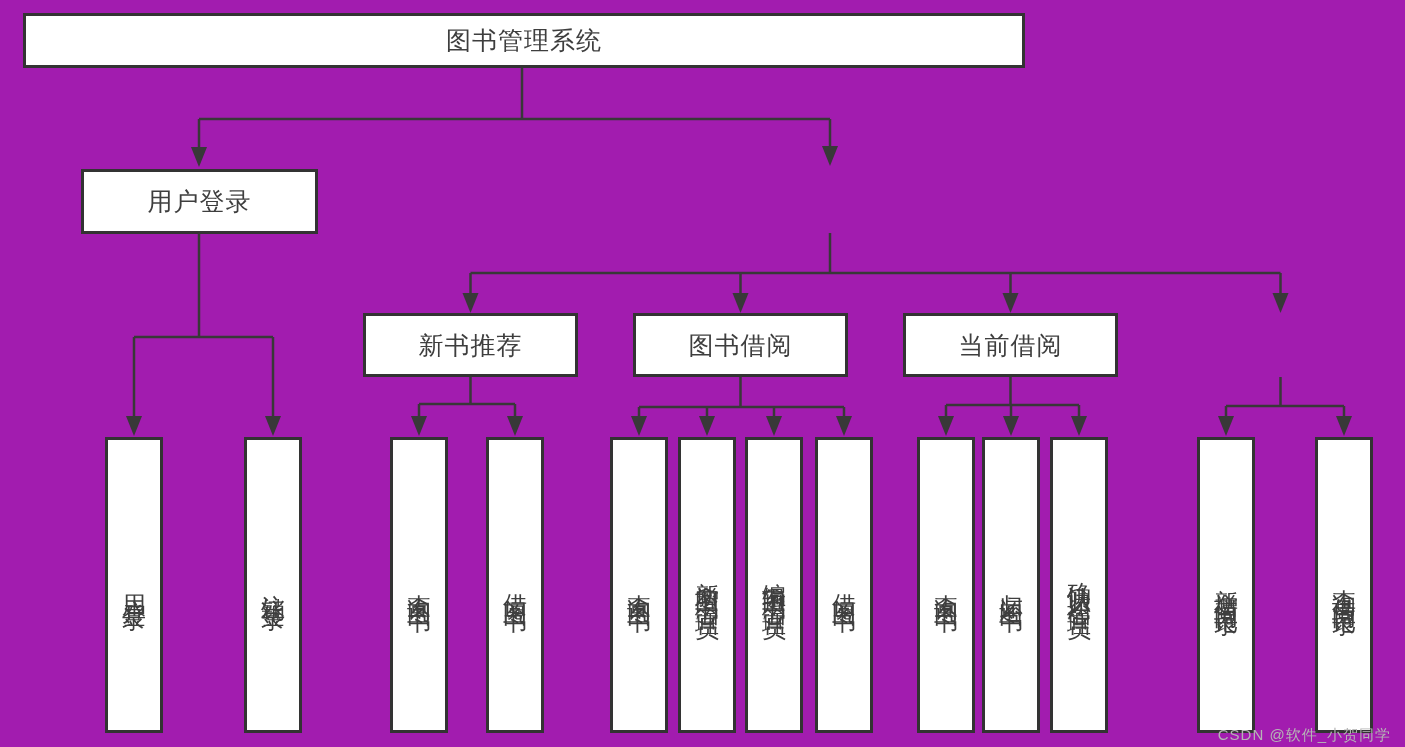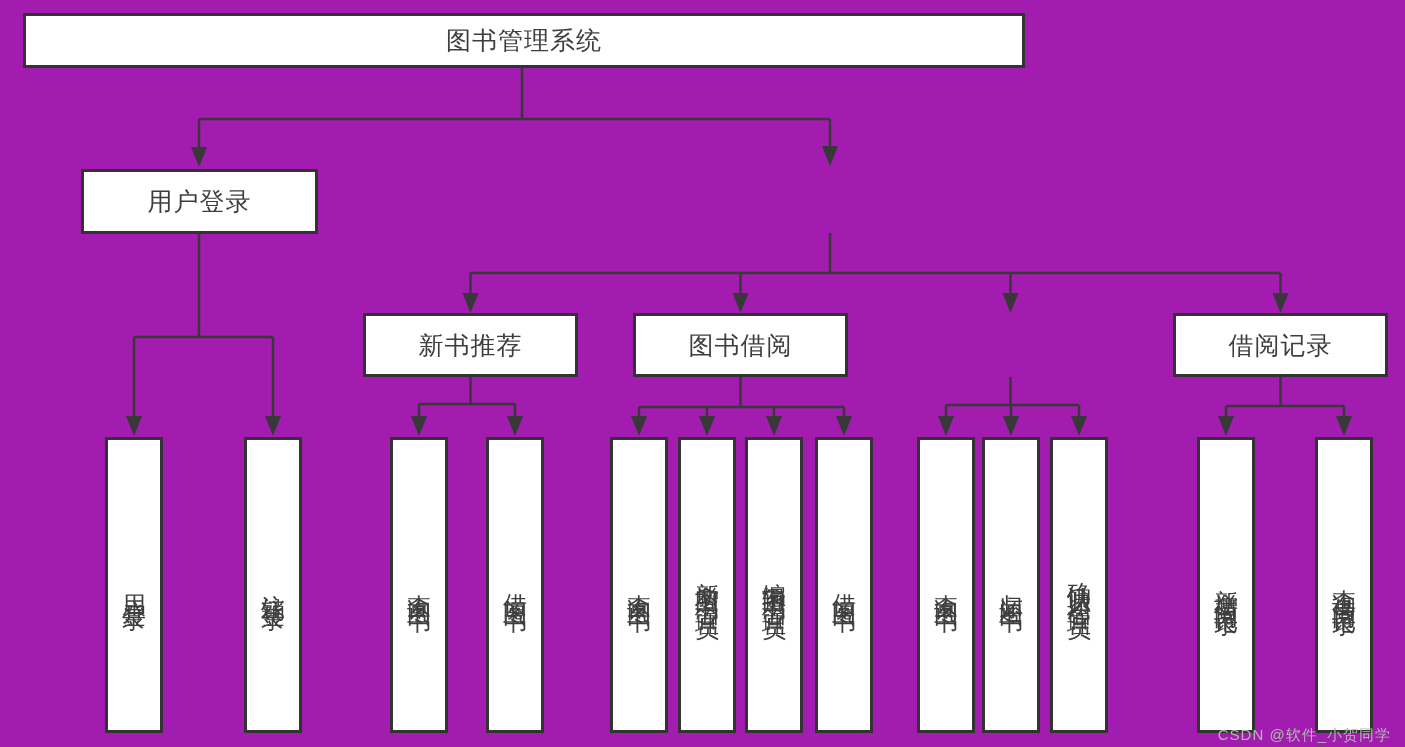--- a/index.html
+++ b/index.html
@@ -126,21 +126,21 @@
       <use href="#ah" transform="translate(1344,436)"></use>
     </g>
   </svg>
 
   <div class="box hbox" style="left:23px; top:13px; width:1002px; height:55px;">图书管理系统</div>
 
   <div class="box hbox" style="left:81px; top:169px; width:237px; height:65px;">用户登录</div>
 
   <div class="box hbox" style="left:363px; top:313px; width:215px; height:64px;">新书推荐</div>
   <div class="box hbox" style="left:633px; top:313px; width:215px; height:64px;">图书借阅</div>
-  <div class="box hbox" style="left:1173px; top:313px; width:215px; height:64px;">借阅记录</div>
+  <div class="box hbox" style="left:903px; top:313px; width:215px; height:64px;">当前借阅</div>
 
   <div class="box vbox" style="left:105px; top:437px; width:58px; height:296px;">
     <span class="vlabel">用户登录</span>
   </div>
   <div class="box vbox" style="left:244px; top:437px; width:58px; height:296px;">
     <span class="vlabel">注销登录</span>
   </div>
 
   <div class="box vbox" style="left:390px; top:437px; width:58px; height:296px;">
     <span class="vlabel">查询图书</span>

